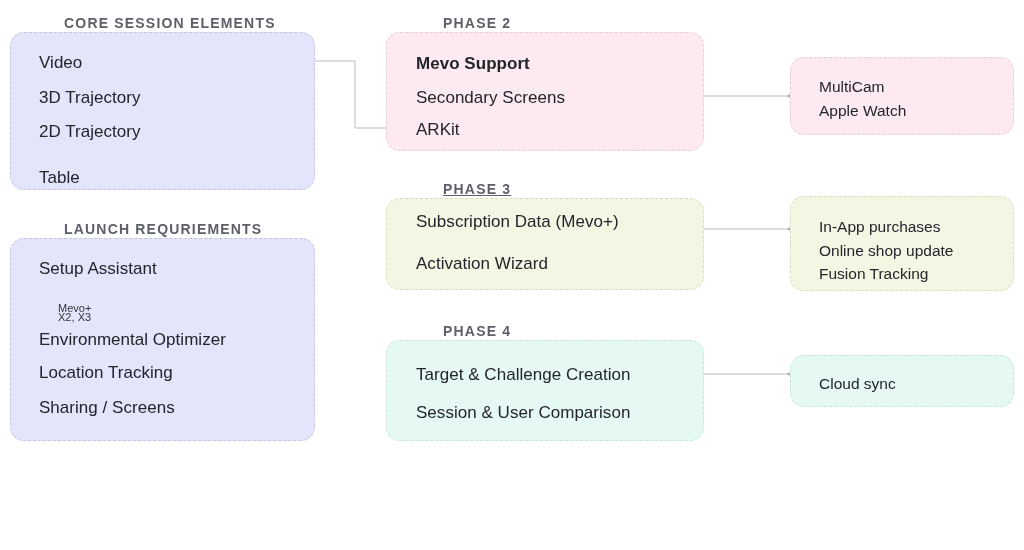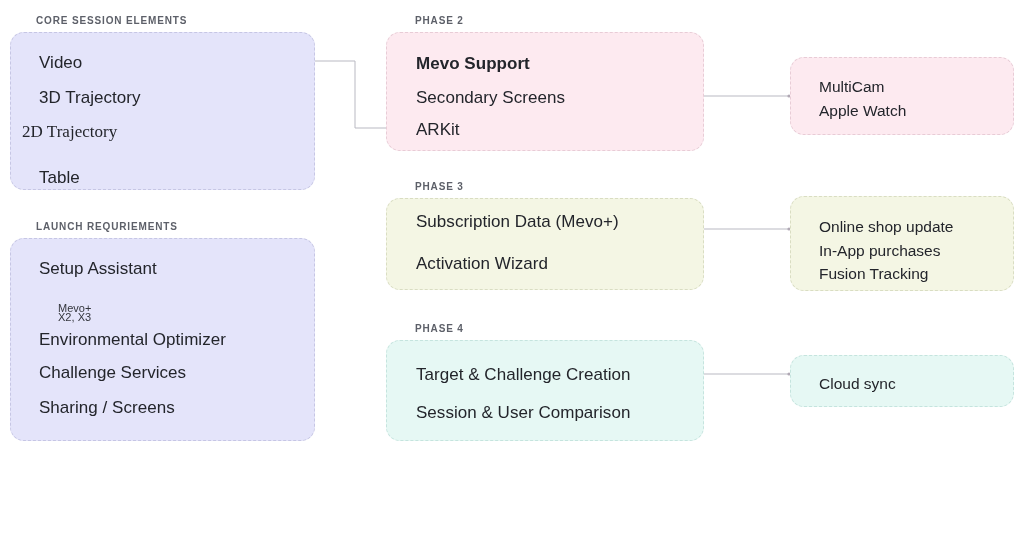--- a/index.html
+++ b/index.html
@@ -17,26 +17,27 @@
   }
 
   .canvas {
     position: absolute;
     inset: 0;
   }
 
   
   .caption {
     position: absolute;
-    font-size: 10px;
+    font-size: 14px;
     font-weight: 600;
     letter-spacing: 0.085em;
     color: #5d6069;
     text-transform: uppercase;
     white-space: nowrap;
+    margin-left: 28px;
   }
 
   
   .card {
     position: absolute;
     border: 1px dashed #c9c9d4;
     border-radius: 14px;
     box-sizing: border-box;
   }
   .card.lav   { background: #e4e4fa; border-color: #c6c6e4; }
@@ -115,60 +116,60 @@
     <circle class="dot" cx="408" cy="224" r="1.5"></circle>
     <circle class="dot" cx="408" cy="265" r="1.5"></circle>
   </svg>
 
   <div class="caption" style="left:36px; top:15px;">CORE SESSION ELEMENTS</div>
 
   <div class="card lav" style="left:10px; top:32px; width:305px; height:158px;"></div>
 
   <div class="row" style="left:39px; top:53px;">Video</div>
   <div class="row" style="left:39px; top:88px;">3D Trajectory</div>
-  <div class="row" style="left:22px; top:122px;font-family:Liberation Serif, serif;">2D Trajectory</div>
+  <div class="row" style="left:39px; top:122px;">2D Trajectory</div>
   <div class="row" style="left:39px; top:168px;">Table</div>
 
   <div class="caption" style="left:36px; top:221px;">LAUNCH REQURIEMENTS</div>
 
   <div class="card lav" style="left:10px; top:238px; width:305px; height:203px;"></div>
 
   <div class="row" style="left:39px; top:259px;">Setup Assistant</div>
   <div class="row sub" style="left:58px; top:287px;margin-top:23px;">X2, X3</div>
   <div class="row sub" style="left:58px; top:301px;">Mevo+</div>
 
   <div class="row" style="left:39px; top:330px;">Environmental Optimizer</div>
-  <div class="row" style="left:39px; top:363px;">Challenge Services</div>
+  <div class="row" style="left:39px; top:363px;">Location Tracking</div>
   <div class="row" style="left:39px; top:398px;">Sharing / Screens</div>
 
   <div class="caption" style="left:415px; top:15px;">PHASE 2</div>
 
   <div class="card pink" style="left:386px; top:32px; width:318px; height:119px;"></div>
 
   <div class="row" style="left:416px; top:54px;font-weight:bold;">Mevo Support</div>
   <div class="row" style="left:416px; top:88px;">Secondary Screens</div>
   <div class="row" style="left:416px; top:120px;">ARKit</div>
 
   <div class="card pink" style="left:790px; top:57px; width:224px; height:78px;"></div>
   <div class="stack" style="left:819px; top:75px;">
     <div>MultiCam</div>
     <div>Apple Watch</div>
   </div>
 
-  <div class="caption" style="left:415px; top:181px;">PHASE 3</div>
+  <div class="caption" style="left:415px; top:181px;text-decoration:underline;">PHASE 3</div>
 
   <div class="card olive" style="left:386px; top:198px; width:318px; height:92px;"></div>
 
   <div class="row" style="left:416px; top:212px;">Subscription Data (Mevo+)</div>
   <div class="row" style="left:416px; top:254px;">Activation Wizard</div>
 
   <div class="card olive" style="left:790px; top:196px; width:224px; height:95px;"></div>
   <div class="stack" style="left:819px; top:215px;">
+    <div>In-App purchases</div>
     <div>Online shop update</div>
-    <div>In-App purchases</div>
     <div>Fusion Tracking</div>
   </div>
 
   <div class="caption" style="left:415px; top:323px;">PHASE 4</div>
 
   <div class="card mint" style="left:386px; top:340px; width:318px; height:101px;"></div>
 
   <div class="row" style="left:416px; top:403px;">Session &amp; User Comparison</div>
   <div class="row" style="left:416px; top:365px;">Target &amp; Challenge Creation</div>
 

